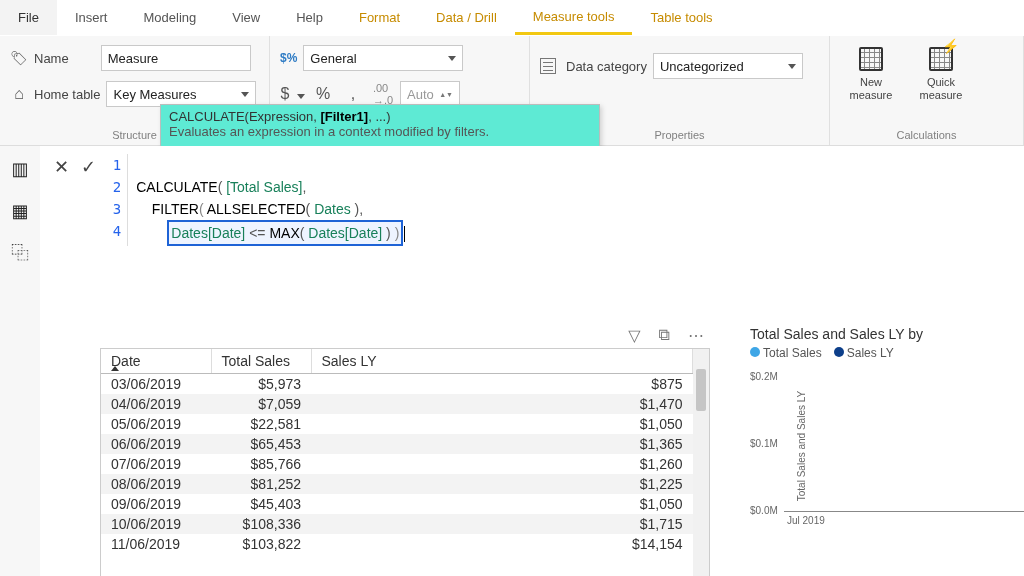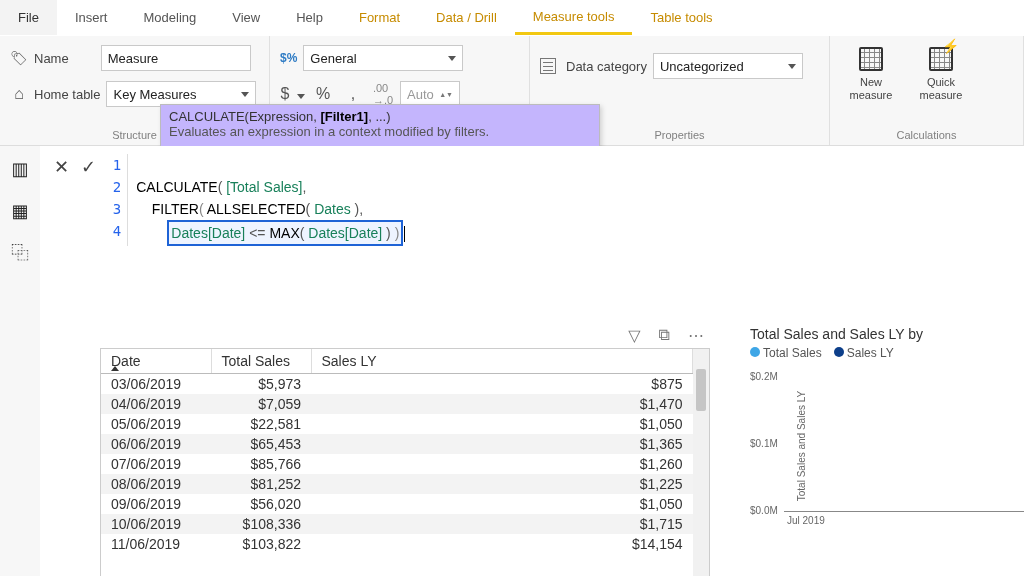--- a/index.html
+++ b/index.html
@@ -59,21 +59,21 @@
   .code { font-family: Consolas, monospace; font-size: 14px; padding-left: 8px; white-space: pre; }
   .code-row { display: flex; line-height: 22px; min-height: 22px; }
   .tok-fn { color: #000000; }
   .tok-col { color: #18805a; }
   .tok-punc { color: #555; }
   .tok-gray { color: #888; }
   .hl-box { border: 2px solid #1e63d6; background: #eef4ff; padding: 0 2px; display: inline-block; }
   .cursor { display: inline-block; width: 1px; height: 16px; background: #000; vertical-align: middle; margin-left: 1px; }
 
   
-  .tooltip { position: absolute; top: 0; left: 108px; width: 440px; height: 44px; background: #c4b5fd; border: 1px solid #bcbcbc; box-shadow: 2px 2px 5px rgba(0,0,0,.15); padding: 4px 8px; font-size: 13px; color: #555; }
+  .tooltip { position: absolute; top: 0; left: 108px; width: 440px; height: 44px; background: #5eead4; border: 1px solid #bcbcbc; box-shadow: 2px 2px 5px rgba(0,0,0,.15); padding: 4px 8px; font-size: 13px; color: #555; }
   .tooltip .sig { color: #333; }
   .tooltip .sig b { font-weight: 700; color: #000; }
 
   
   .lower { position: absolute; top: 180px; left: 60px; right: 0; bottom: 0; display: flex; gap: 40px; }
 
   
   .tbl-visual { width: 610px; position: relative; }
   .viz-toolbar { display: flex; gap: 18px; justify-content: flex-end; color: #777; font-size: 16px; padding: 0 6px 4px 0; height: 22px; align-items: center; }
   .tbl-box { border: 1px solid #ccc; height: 230px; position: relative; display: flex; }
@@ -283,21 +283,21 @@
                   <td class="num">$85,766</td>
                   <td class="num">$1,260</td>
                 </tr>
                 <tr>
                   <td>08/06/2019</td>
                   <td class="num">$81,252</td>
                   <td class="num">$1,225</td>
                 </tr>
                 <tr>
                   <td>09/06/2019</td>
-                  <td class="num">$56,020</td>
+                  <td class="num">$45,403</td>
                   <td class="num">$1,050</td>
                 </tr>
                 <tr>
                   <td>10/06/2019</td>
                   <td class="num">$108,336</td>
                   <td class="num">$1,715</td>
                 </tr>
                 <tr>
                   <td>11/06/2019</td>
                   <td class="num">$103,822</td>

